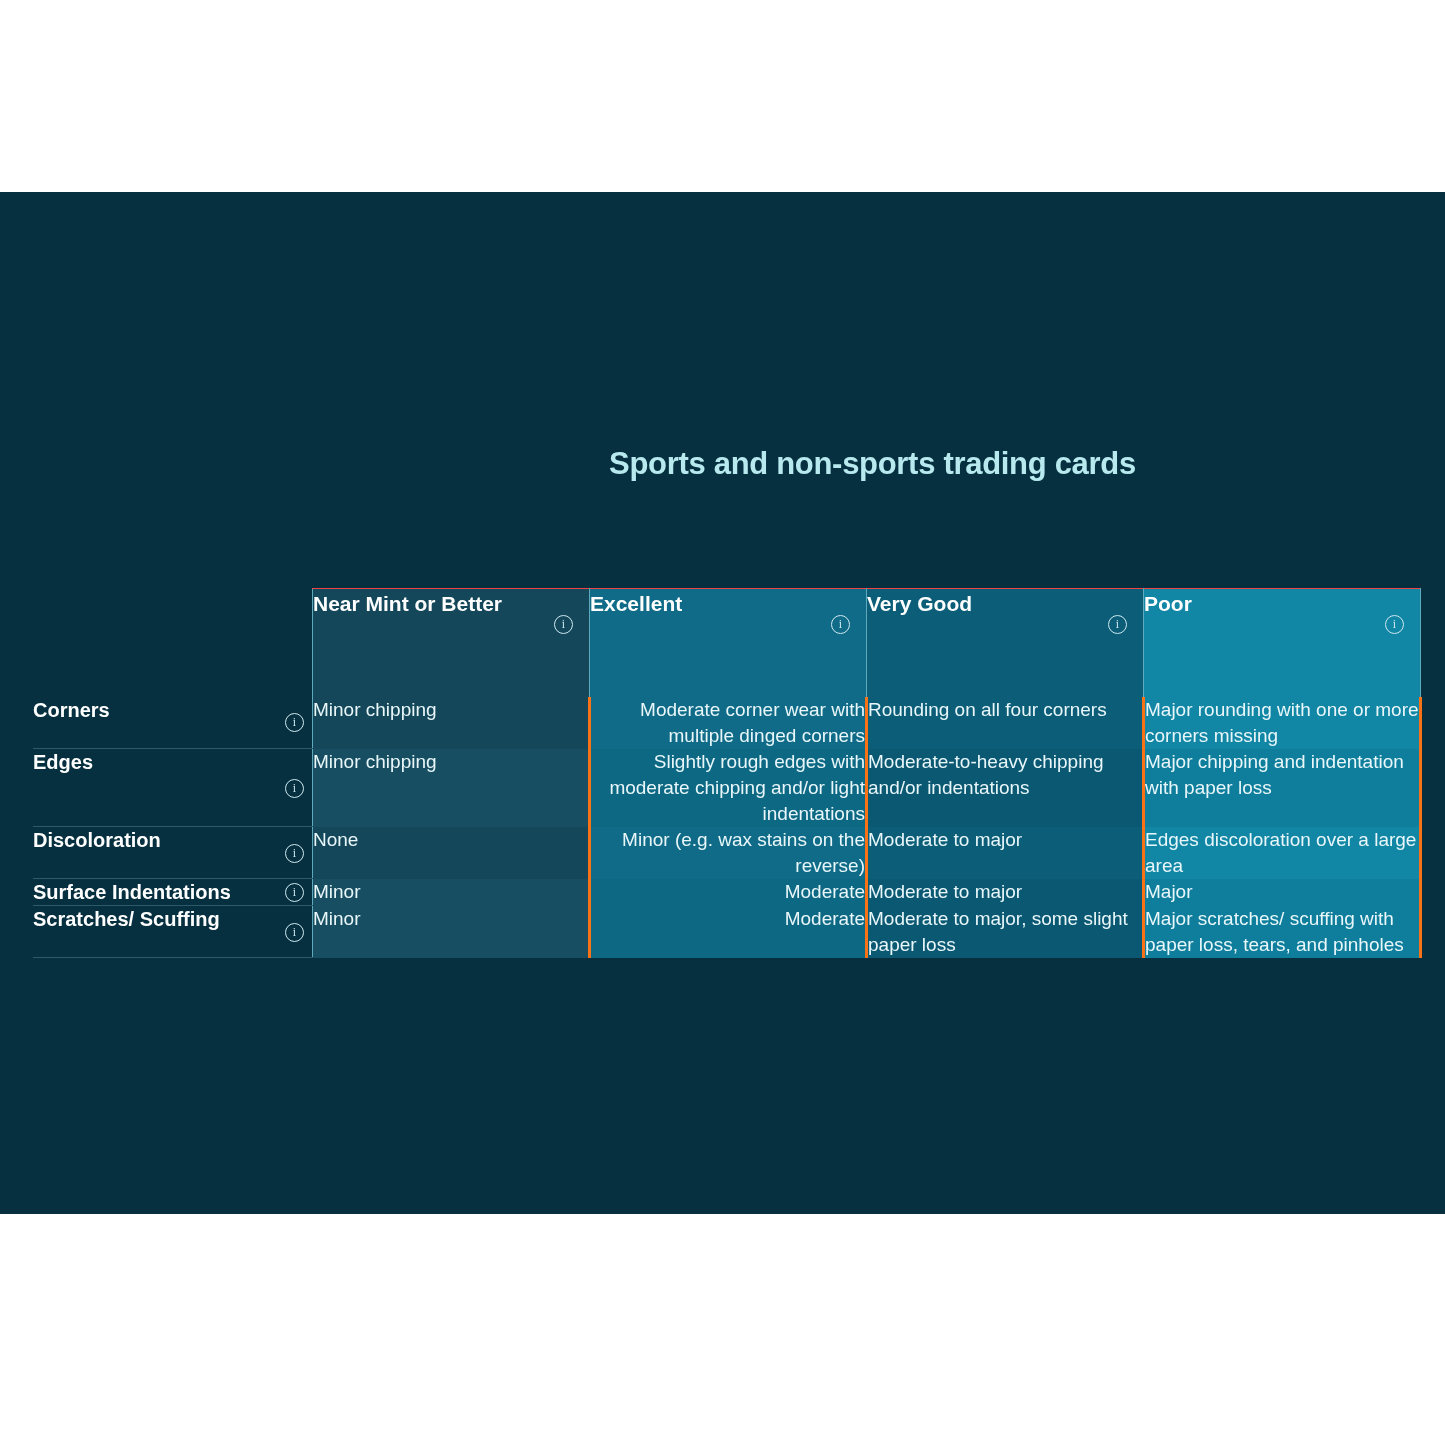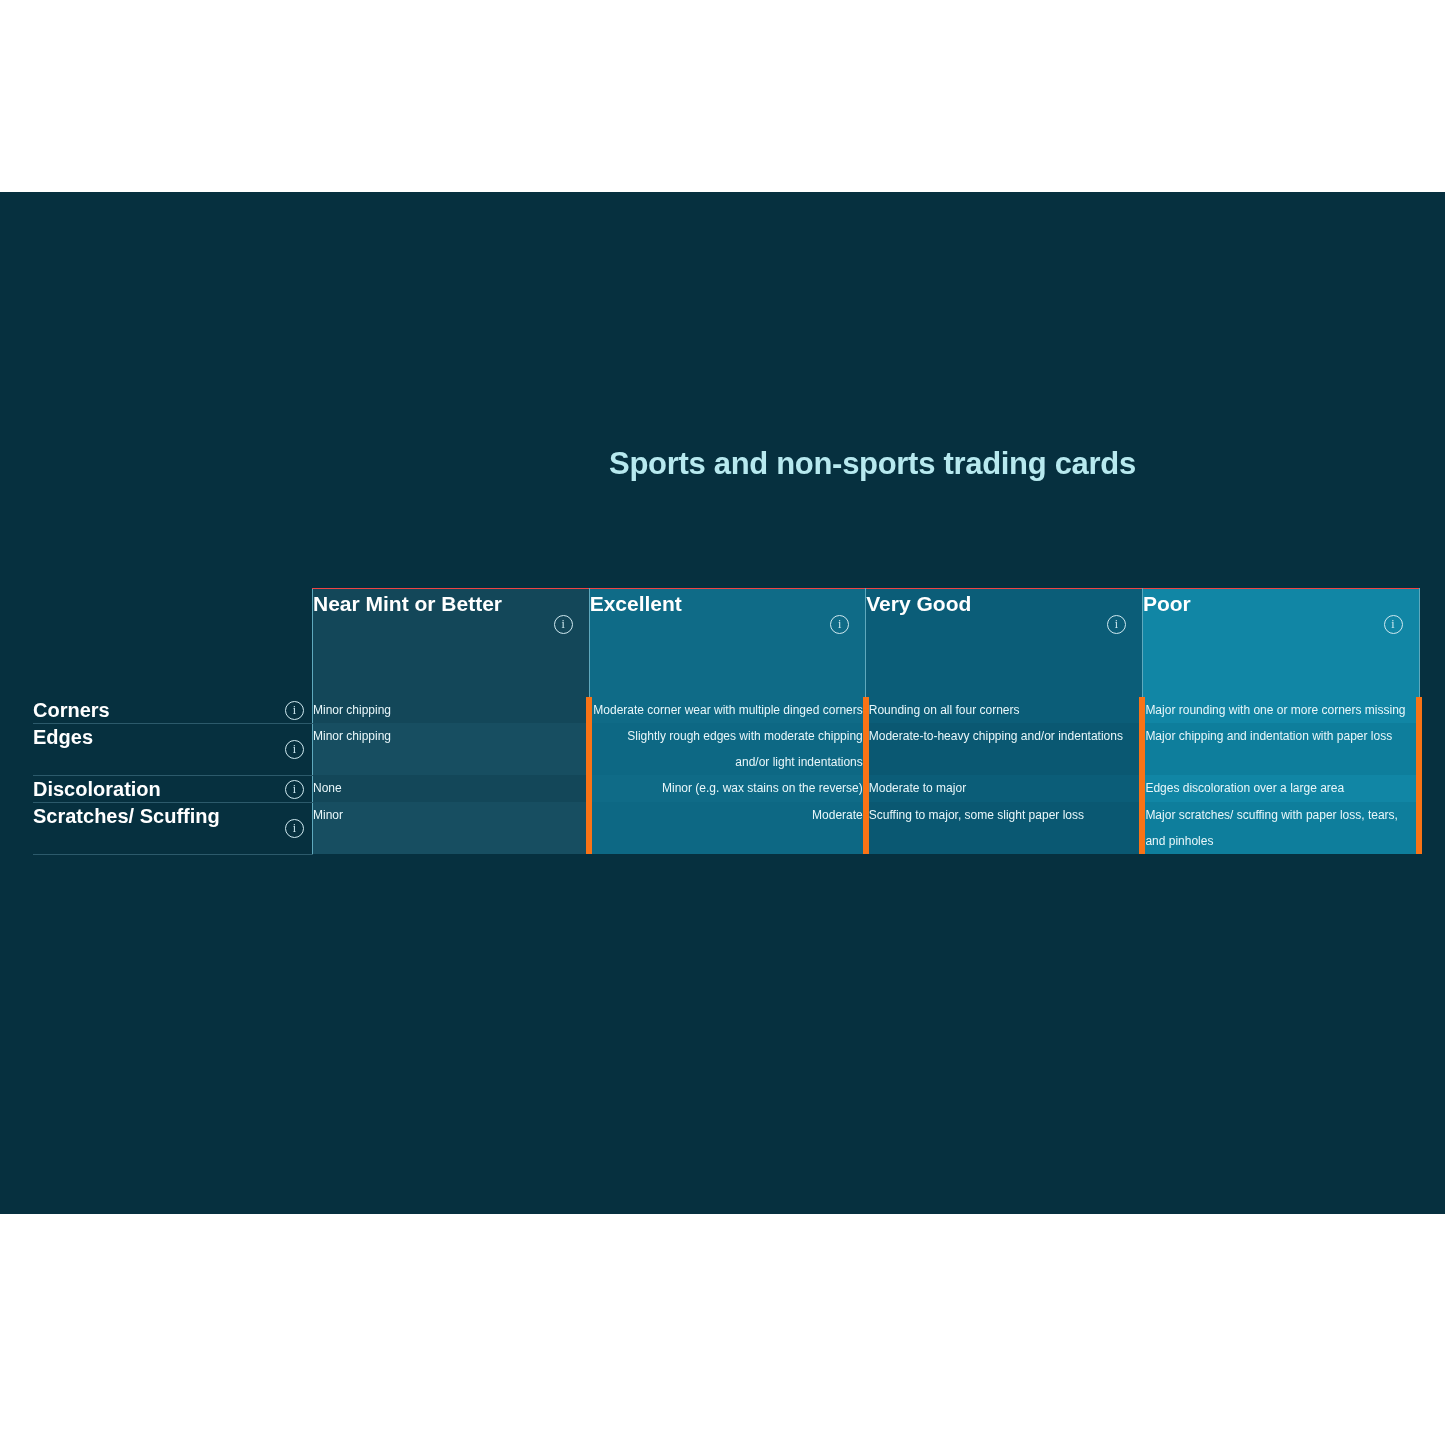--- a/index.html
+++ b/index.html
@@ -80,25 +80,25 @@
     padding: 26px 46px 26px 20px;
     height: 108px;
     box-sizing: border-box;
     border-right: 1px solid #5fa9bd;
     border-top: 1px solid #ef4444;
   }
   th.gradehead.firstcol { border-left: 1px solid #5fa9bd; }
   td.gradecell {
     position: relative;
     color: #e9f7fa;
-    font-size: 12px;
+    font-size: 19px;
     line-height: 26px;
     padding: 17px 18px 17px 20px;
     box-sizing: border-box;
-    border-right: 6px solid #f97316;
+    border-right: 3px solid #f97316;
   }
   td.gradecell.firstcol { border-left: 1px solid #5fa9bd; }
   tr.lastrow td.gradecell { border-bottom: 1px solid #5fa9bd; }
 
   
   .col-0 { background: #134759; }
   .col-1 { background: #0f6b87; text-align: right; }
   .col-2 { background: #0b5d78; }
   .col-3 { background: #1186a5; margin-left: 13px; }
 
@@ -181,30 +181,40 @@
           <td class="rowlabel">
             <span>Discoloration</span>
             <span class="info-icon">i</span>
           </td>
           <td class="gradecell col-0 firstcol">None</td>
           <td class="gradecell col-1">Minor (e.g. wax stains on the reverse)</td>
           <td class="gradecell col-2">Moderate to major</td>
           <td class="gradecell col-3">Edges discoloration over a large area</td>
         </tr>
 
-
-
-        <tr>
-          <td class="rowlabel">
-            <span>Scratches/ Scuffing</span>
+        <tr>
+          <td class="rowlabel">
+            <span>Surface Indentations</span>
             <span class="info-icon">i</span>
           </td>
           <td class="gradecell col-0 alt firstcol">Minor</td>
           <td class="gradecell col-1 alt">Moderate</td>
-          <td class="gradecell col-2 alt">Scuffing to major, some slight paper loss</td>
+          <td class="gradecell col-2 alt">Moderate to major</td>
+          <td class="gradecell col-3 alt">Major</td>
+        </tr>
+
+
+        <tr>
+          <td class="rowlabel">
+            <span>Scratches/ Scuffing</span>
+            <span class="info-icon">i</span>
+          </td>
+          <td class="gradecell col-0 alt firstcol">Minor</td>
+          <td class="gradecell col-1 alt">Moderate</td>
+          <td class="gradecell col-2 alt">Moderate to major, some slight paper loss</td>
           <td class="gradecell col-3 alt">Major scratches/ scuffing with paper loss, tears, and pinholes</td>
         </tr>
 
       </tbody>
     </table>
 
   </div>
 </div>
 
 </body></html>

